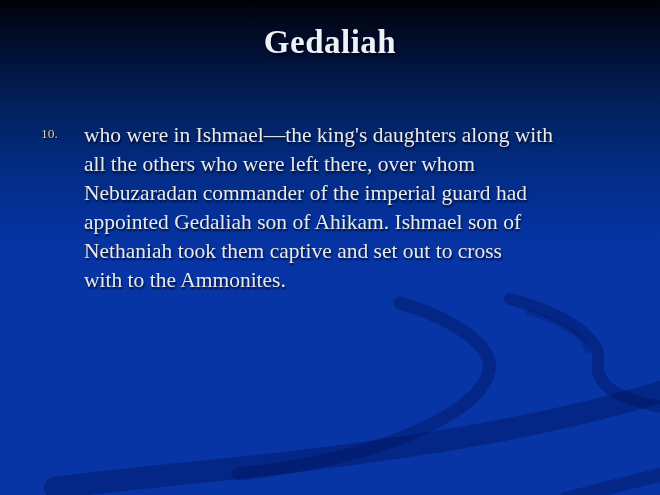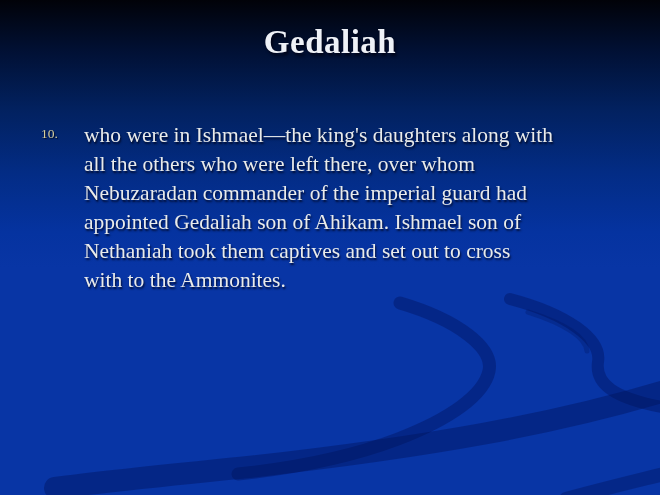--- a/index.html
+++ b/index.html
@@ -85,17 +85,17 @@
     <div>Gedaliah</div>
   </div>
 
   <div class="list-number">10.</div>
 
   <div class="body-text">
     <div class="body-line">who were in Ishmael—the king's daughters along with</div>
     <div class="body-line">all the others who were left there, over whom</div>
     <div class="body-line">Nebuzaradan commander of the imperial guard had</div>
     <div class="body-line">appointed Gedaliah son of Ahikam. Ishmael son of</div>
-    <div class="body-line">Nethaniah took them captives and set out to cross</div>
+    <div class="body-line">Nethaniah took them captive and set out to cross</div>
     <div class="body-line">with to the Ammonites.</div>
   </div>
 
 </div>
 
 </body></html>

